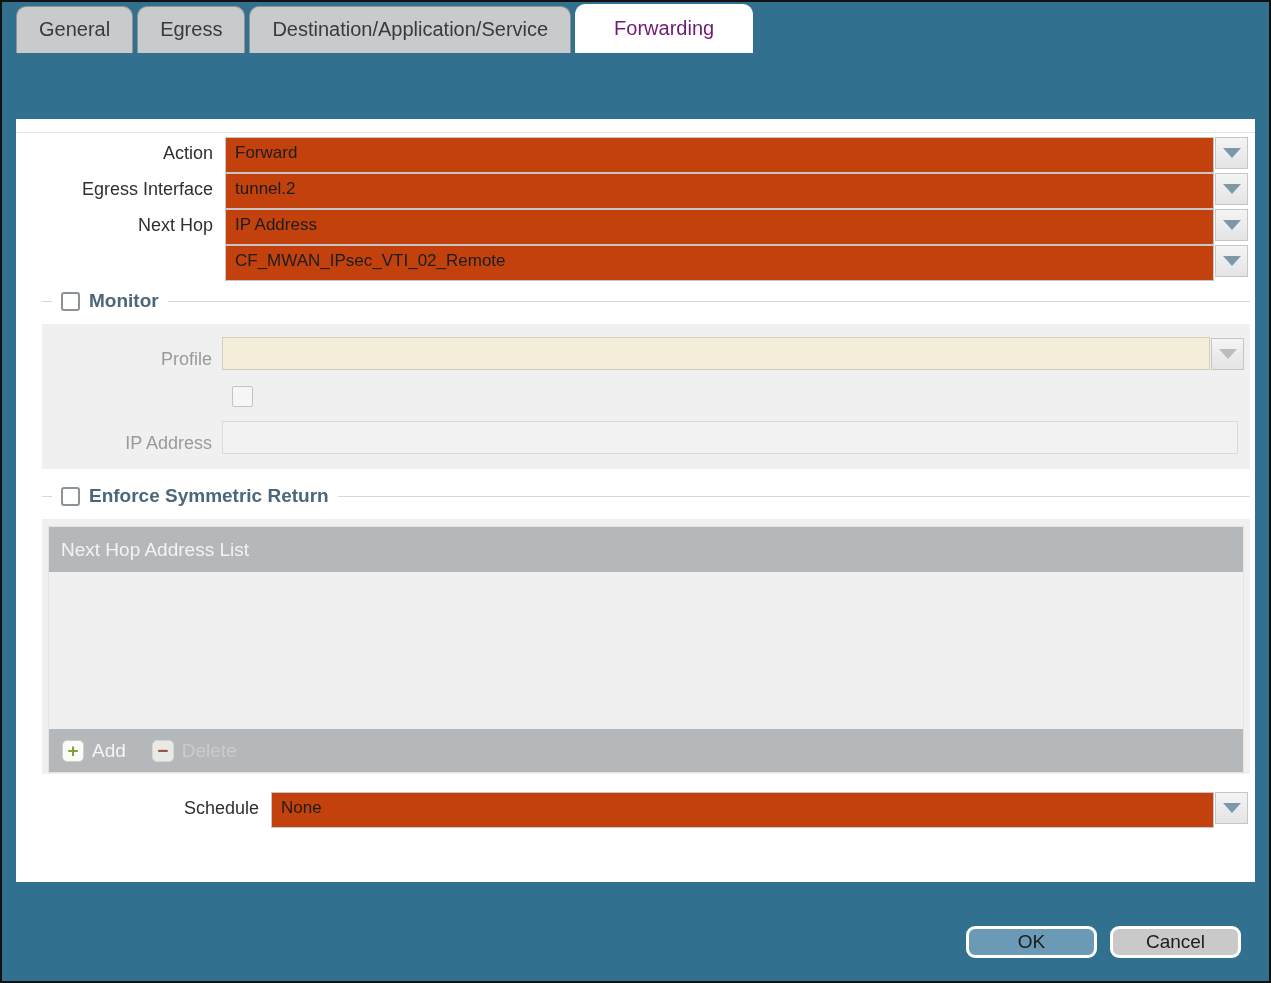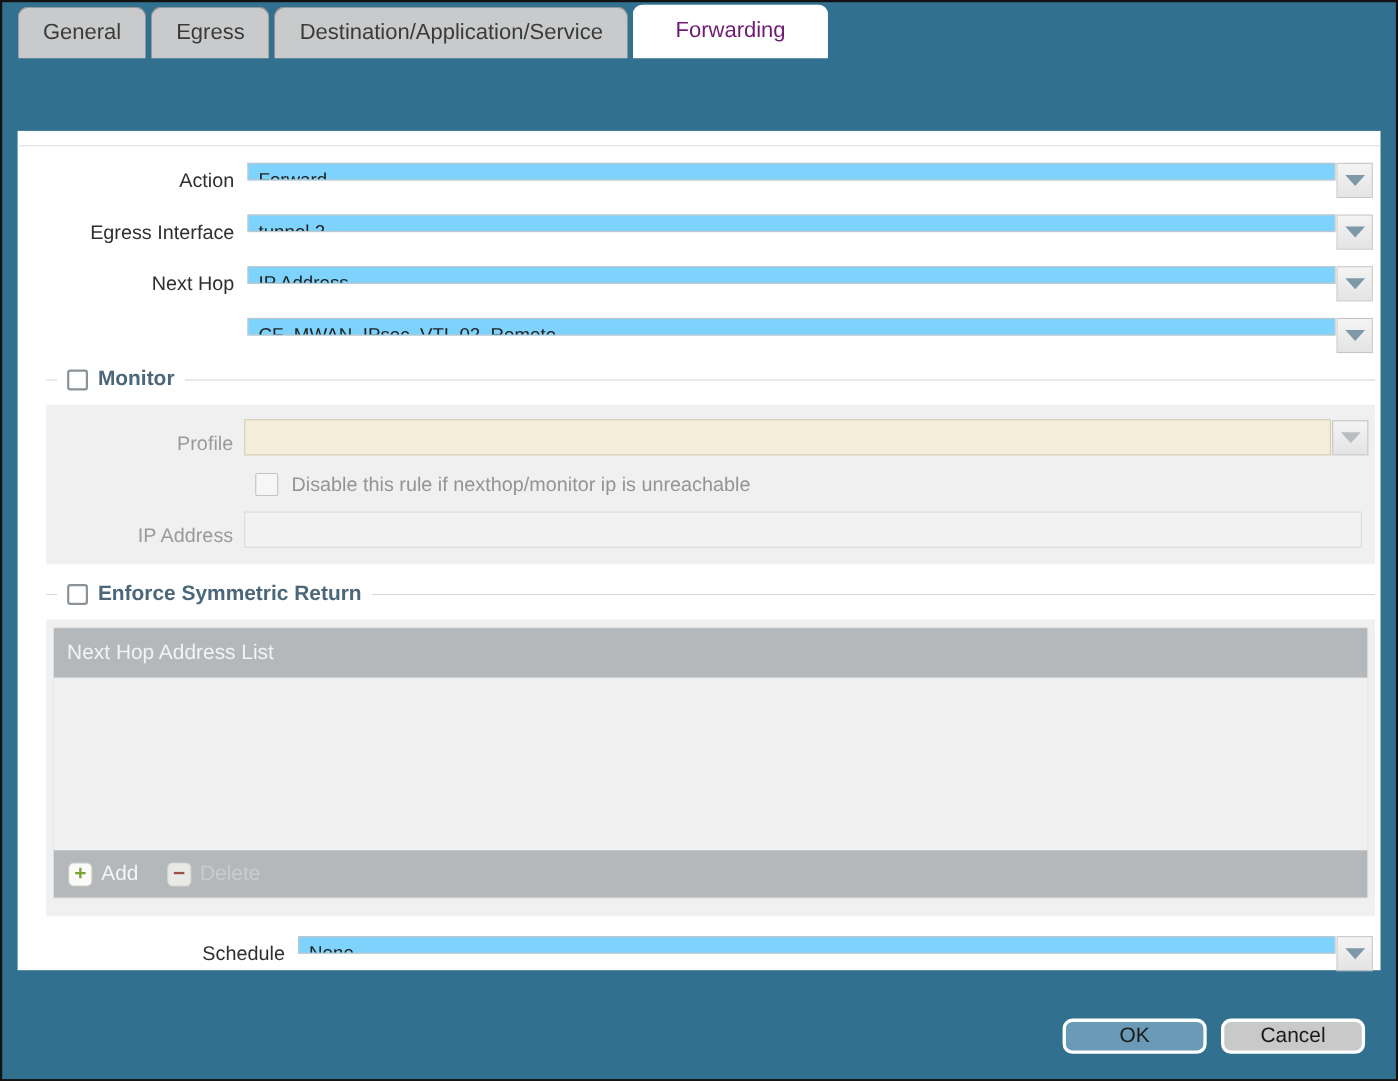--- a/index.html
+++ b/index.html
@@ -66,34 +66,34 @@
     left:14px; right:14px;
     top:117px; bottom:99px;
     background:#ffffff;
     z-index:1;
   }
   .tab-underline { height:1px; background:#e2e2e2; margin-top:13px; }
 
   
   .frow {
     display:flex; align-items:center;
-    margin-top:15px;
+    margin-top:4px;
     margin-right:7px;
     height:32px;
   }
   .frow .flabel {
     width:197px; text-align:right;
     color:#2f2f2f; font-size:18px;
     flex:none;
   }
   .field { display:flex; flex:1; margin-left:12px; height:32px; }
   .field .ftext {
-    flex:1; height:16px;
+    flex:1; height:36px;
     border:1px solid #c6c6c6;
-    background:#7dd3fc;
+    background:#c2410c;
     font-size:17px; color:#1d1d1d;
     padding:0 9px; line-height:30px;
     white-space:nowrap; overflow:hidden;
   }
   .drop-btn {
     flex:none; width:33px; height:32px; margin-left:1px;
     border:1px solid #c6c6c6;
     background:linear-gradient(#f4f4f4,#e4e4e4);
     display:flex; align-items:center; justify-content:center;
     cursor:pointer;
@@ -147,21 +147,21 @@
     background:#f6f6f6;
   }
   .disable-label { color:#949494; font-size:18px; }
   .ip-row { margin-top:14px; }
   .ip-field {
     flex:1; height:33px;
     background:#f2f2f2; border:1px solid #dadada;
   }
 
   
-  .enforce-panel { padding:7px 6px 16px 6px; }
+  .enforce-panel { padding:7px 6px 1px 6px; }
   .nh-table { border:1px solid #e4e4e4; background:#f0f0f1; }
   .nh-header {
     height:45px; background:#b4b8bb;
     display:flex; align-items:center;
     padding-left:12px;
     color:#f2f3f4; font-size:19px;
   }
   .nh-body { height:157px; }
   .nh-footer {
     height:43px; background:#b4b8bb;
@@ -261,21 +261,20 @@
       <div class="section-panel monitor-panel">
         <div class="mrow">
           <div class="mlabel">Profile</div>
           <div class="profile-field"></div>
           <div class="drop-btn">
               <span class="arrow disabled"></span>
             </div>
         </div>
         <div class="disable-row">
           <span class="cb-disabled"></span>
-          <span class="disable-label">Disable this rule if nexthop/monitor ip is unreachable</span>
         </div>
         <div class="mrow ip-row">
           <div class="mlabel">IP Address</div>
           <div class="ip-field"></div>
           <div style="width:6px; flex:none;"></div>
         </div>
       </div>
     </fieldset>
 
     <fieldset class="enforce">

